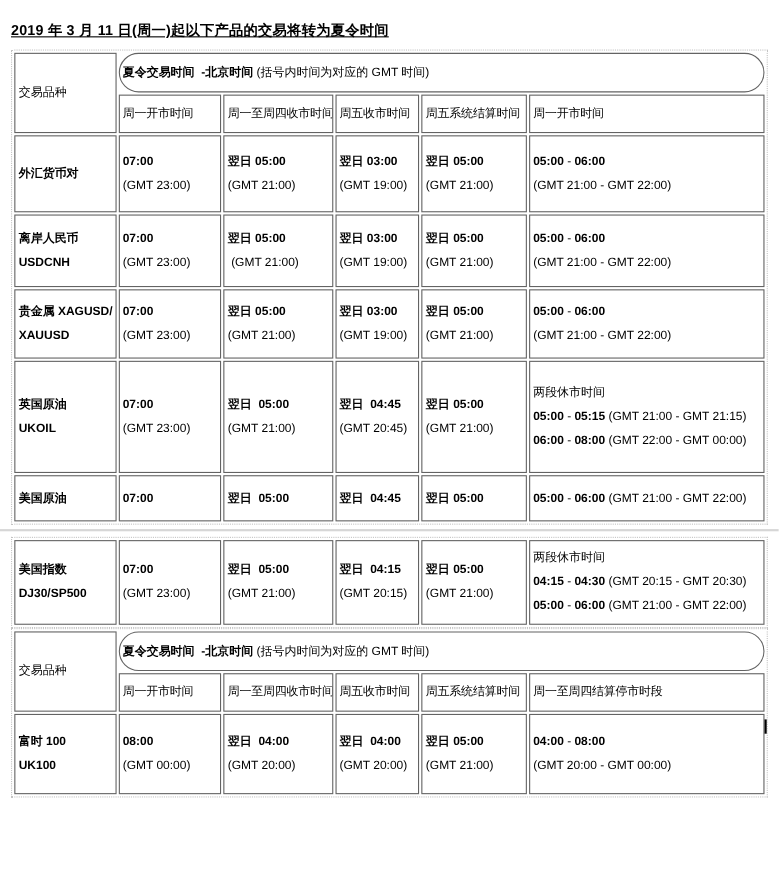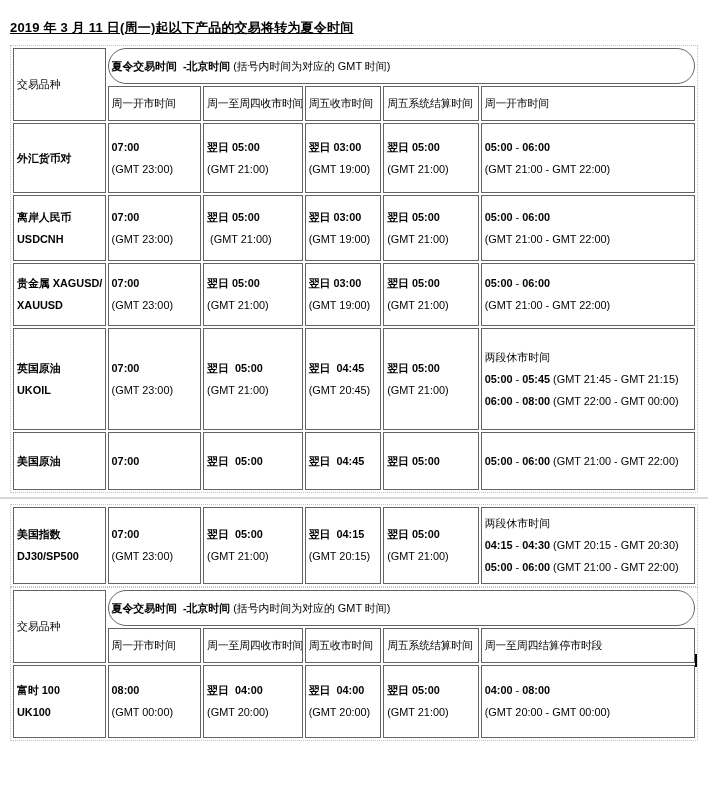--- a/index.html
+++ b/index.html
@@ -27,21 +27,21 @@
   td.c6{padding-right:0;}
   .ln{margin:9px 0;white-space:pre;}
   .b{font-weight:bold;}
   
   #ta tr:nth-child(1){height:36px}
   #ta tr:nth-child(2){height:35px}
   #ta tr:nth-child(3){height:70px}
   #ta tr:nth-child(4){height:66px}
   #ta tr:nth-child(5){height:63px}
   #ta tr:nth-child(6){height:102px}
-  #ta tr:nth-child(7){height:58px}
+  #ta tr:nth-child(7){height:42px}
   
   #tb tr:nth-child(1){height:41px}
   #tb tr:nth-child(2){height:107px}
   
   #tc tr:nth-child(1){height:36px}
   #tc tr:nth-child(2){height:35px}
   #tc tr:nth-child(3){height:73px}
   .page-break{height:2px;background:#d6d6d6;margin:4px 0 5px -10px;width:708px;}
   .title2{margin-top:5px;margin-bottom:7px;}
   .cursor-mark{position:absolute;right:11px;top:654px;width:2px;height:13px;background:#000;}
@@ -97,21 +97,21 @@
           <td><div class="ln"><span class="b">翌日 03:00</span></div><div class="ln"><span>(GMT 19:00)</span></div></td>
           <td><div class="ln"><span class="b">翌日 05:00</span></div><div class="ln"><span>(GMT 21:00)</span></div></td>
           <td class="c6"><div class="ln"><span class="b">05:00</span><span> - </span><span class="b">06:00</span></div><div class="ln"><span>(GMT 21:00 - GMT 22:00)</span></div></td>
         </tr>
         <tr>
           <td><div class="ln"><span class="b">英国原油</span></div><div class="ln"><span class="b">UKOIL</span></div></td>
           <td><div class="ln"><span class="b">07:00</span></div><div class="ln"><span>(GMT 23:00)</span></div></td>
           <td><div class="ln"><span class="b">翌日  05:00</span></div><div class="ln"><span>(GMT 21:00)</span></div></td>
           <td><div class="ln"><span class="b">翌日  04:45</span></div><div class="ln"><span>(GMT 20:45)</span></div></td>
           <td><div class="ln"><span class="b">翌日 05:00</span></div><div class="ln"><span>(GMT 21:00)</span></div></td>
-          <td class="c6"><div class="ln"><span>两段休市时间</span></div><div class="ln"><span class="b">05:00</span><span> - </span><span class="b">05:45</span><span> (GMT 21:45 - GMT 21:15)</span></div><div class="ln"><span class="b">06:00</span><span> - </span><span class="b">08:00</span><span> (GMT 22:00 - GMT 00:00)</span></div></td>
+          <td class="c6"><div class="ln"><span>两段休市时间</span></div><div class="ln"><span class="b">05:00</span><span> - </span><span class="b">05:15</span><span> (GMT 21:00 - GMT 21:15)</span></div><div class="ln"><span class="b">06:00</span><span> - </span><span class="b">08:00</span><span> (GMT 22:00 - GMT 00:00)</span></div></td>
         </tr>
         <tr>
           <td><div class="ln"><span class="b">美国原油</span></div></td>
           <td><div class="ln"><span class="b">07:00</span></div></td>
           <td><div class="ln"><span class="b">翌日  05:00</span></div></td>
           <td><div class="ln"><span class="b">翌日  04:45</span></div></td>
           <td><div class="ln"><span class="b">翌日 05:00</span></div></td>
           <td class="c6"><div class="ln"><span class="b">05:00</span><span> - </span><span class="b">06:00</span><span> (GMT 21:00 - GMT 22:00)</span></div></td>
         </tr>
       </tbody>

